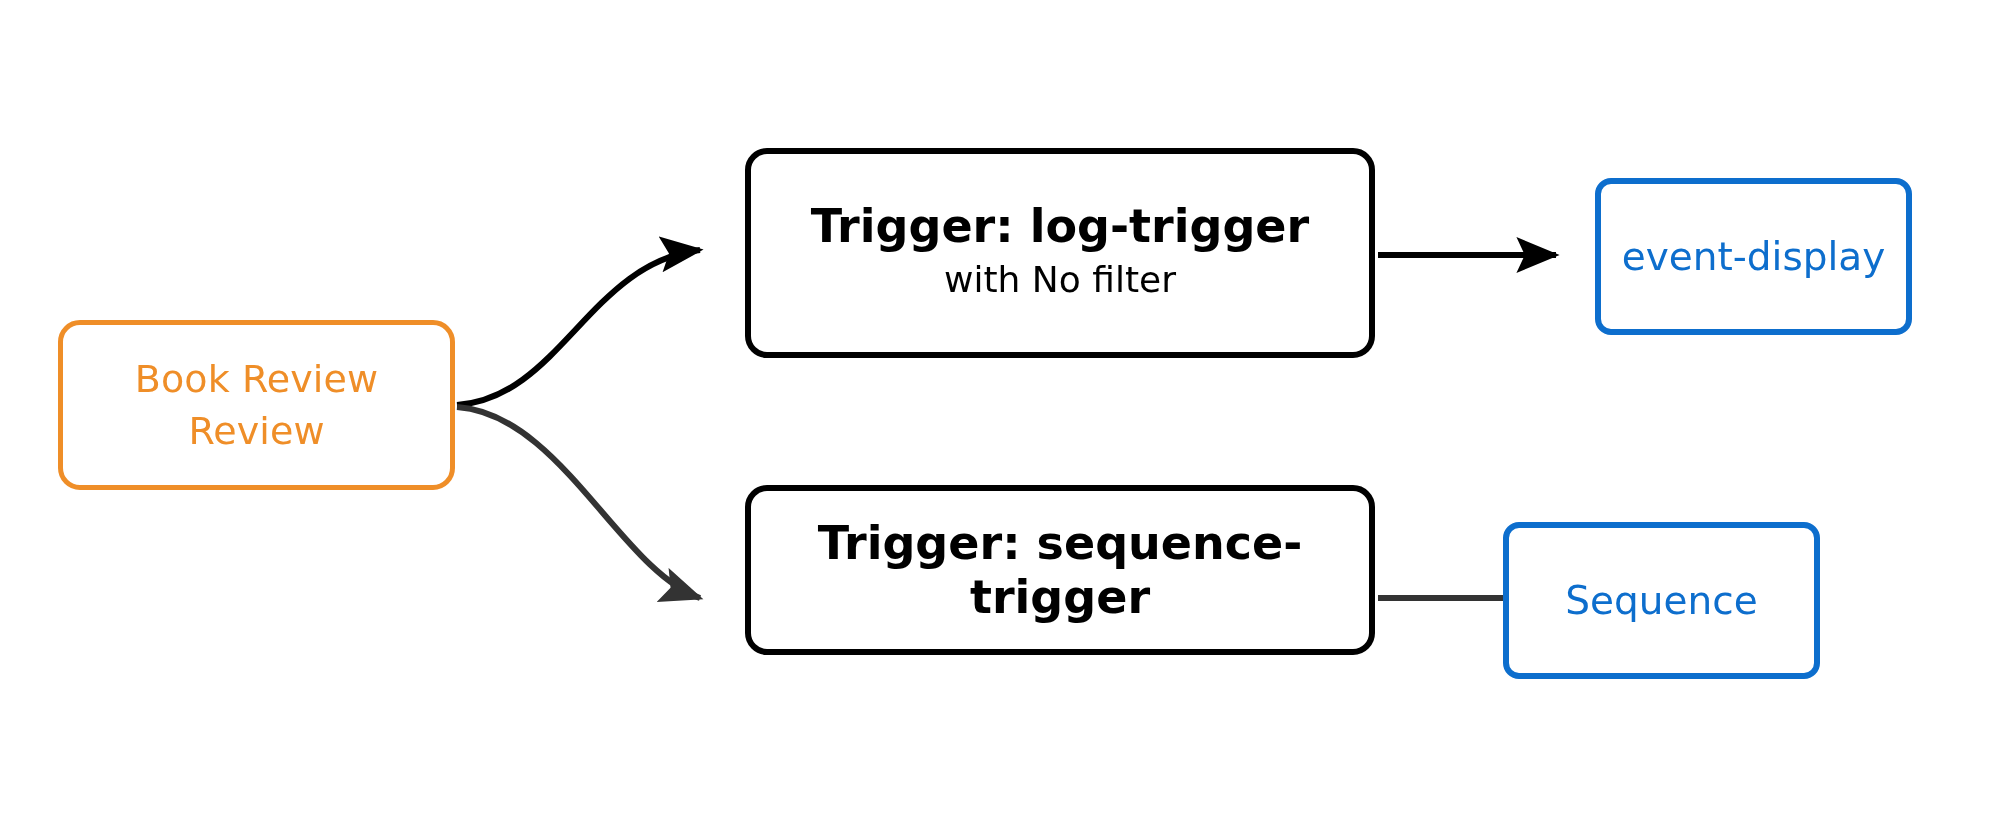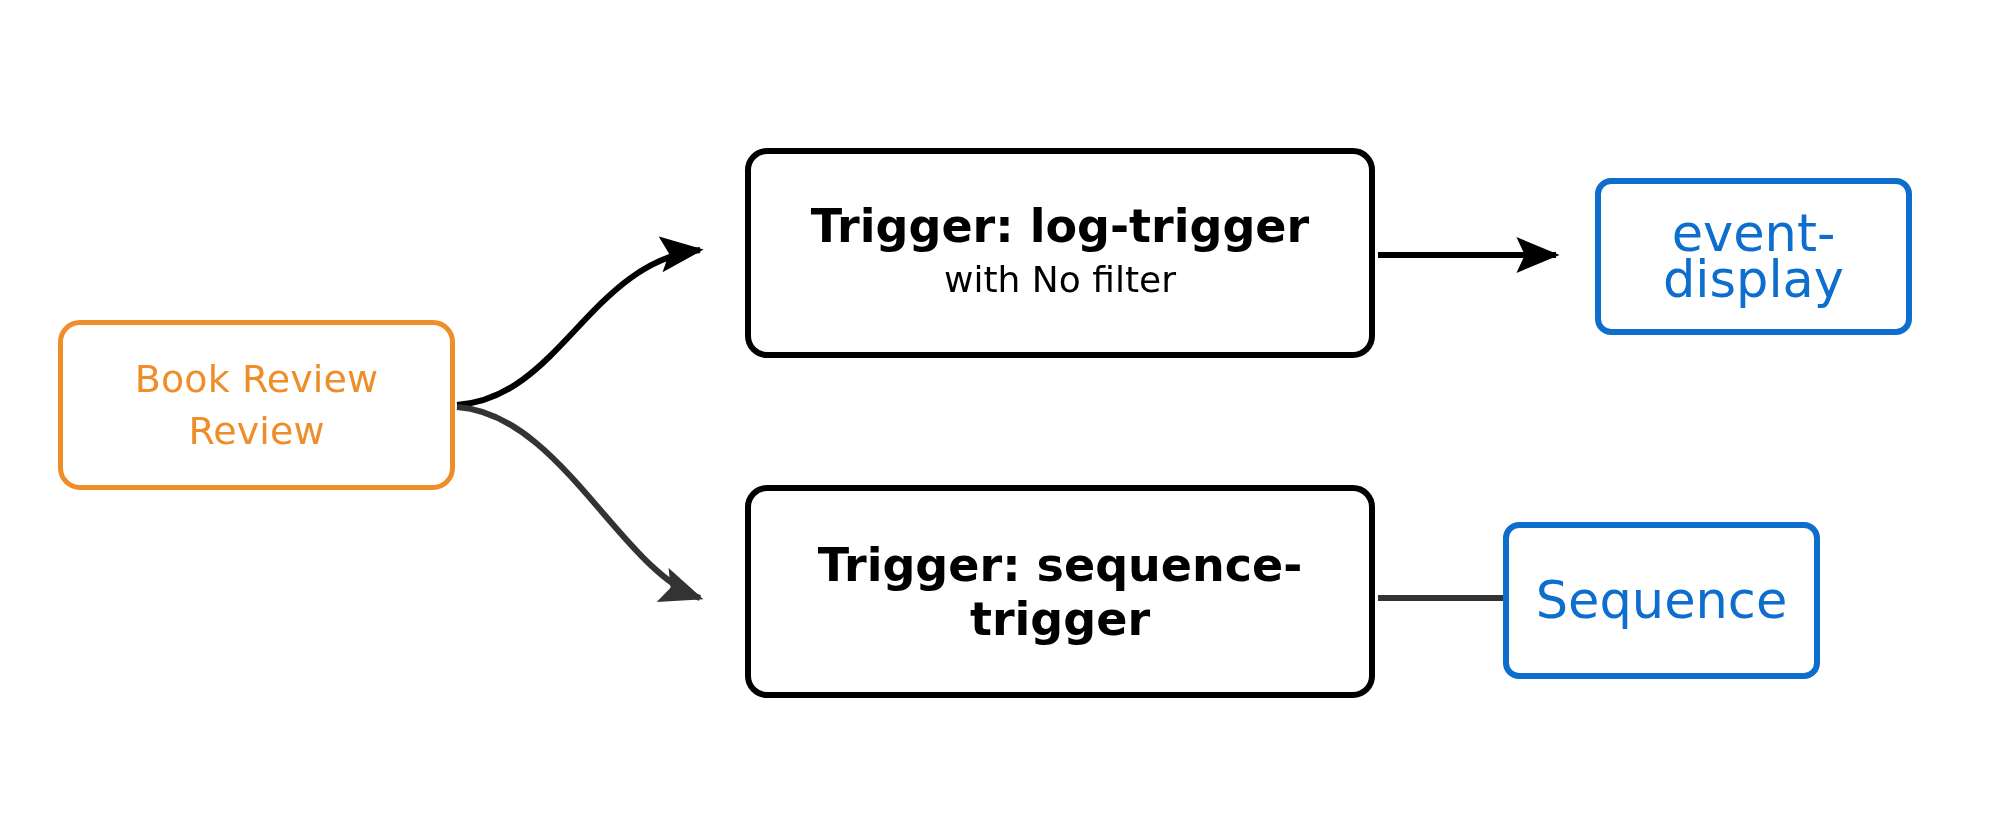--- a/index.html
+++ b/index.html
@@ -56,42 +56,42 @@
     border: 6px solid #000000;
     border-radius: 22px;
     color: #000000;
   }
   .node-trigger-log {
     top: 148px;
     height: 210px;
   }
   .node-trigger-seq {
     top: 485px;
-    height: 213px;
+    height: 170px;
   }
   .node-trigger .line-1 {
     font-size: 46px;
     line-height: 54px;
     font-weight: 700;
   }
   .node-trigger .line-2 {
     font-size: 36px;
     line-height: 54px;
     font-weight: 400;
   }
   
   .node-consumer {
     width: 317px;
     height: 157px;
     border: 6px solid #0d6ecd;
     border-radius: 16px;
   }
   .node-consumer .label {
     color: #0d6ecd;
-    font-size: 51px;
+    font-size: 39px;
     line-height: 46px;
     font-weight: 400;
   }
   .node-consumer-event {
     left: 1595px;
     top: 178px;
   }
   .node-consumer-sequence {
     left: 1503px;
     top: 522px;

